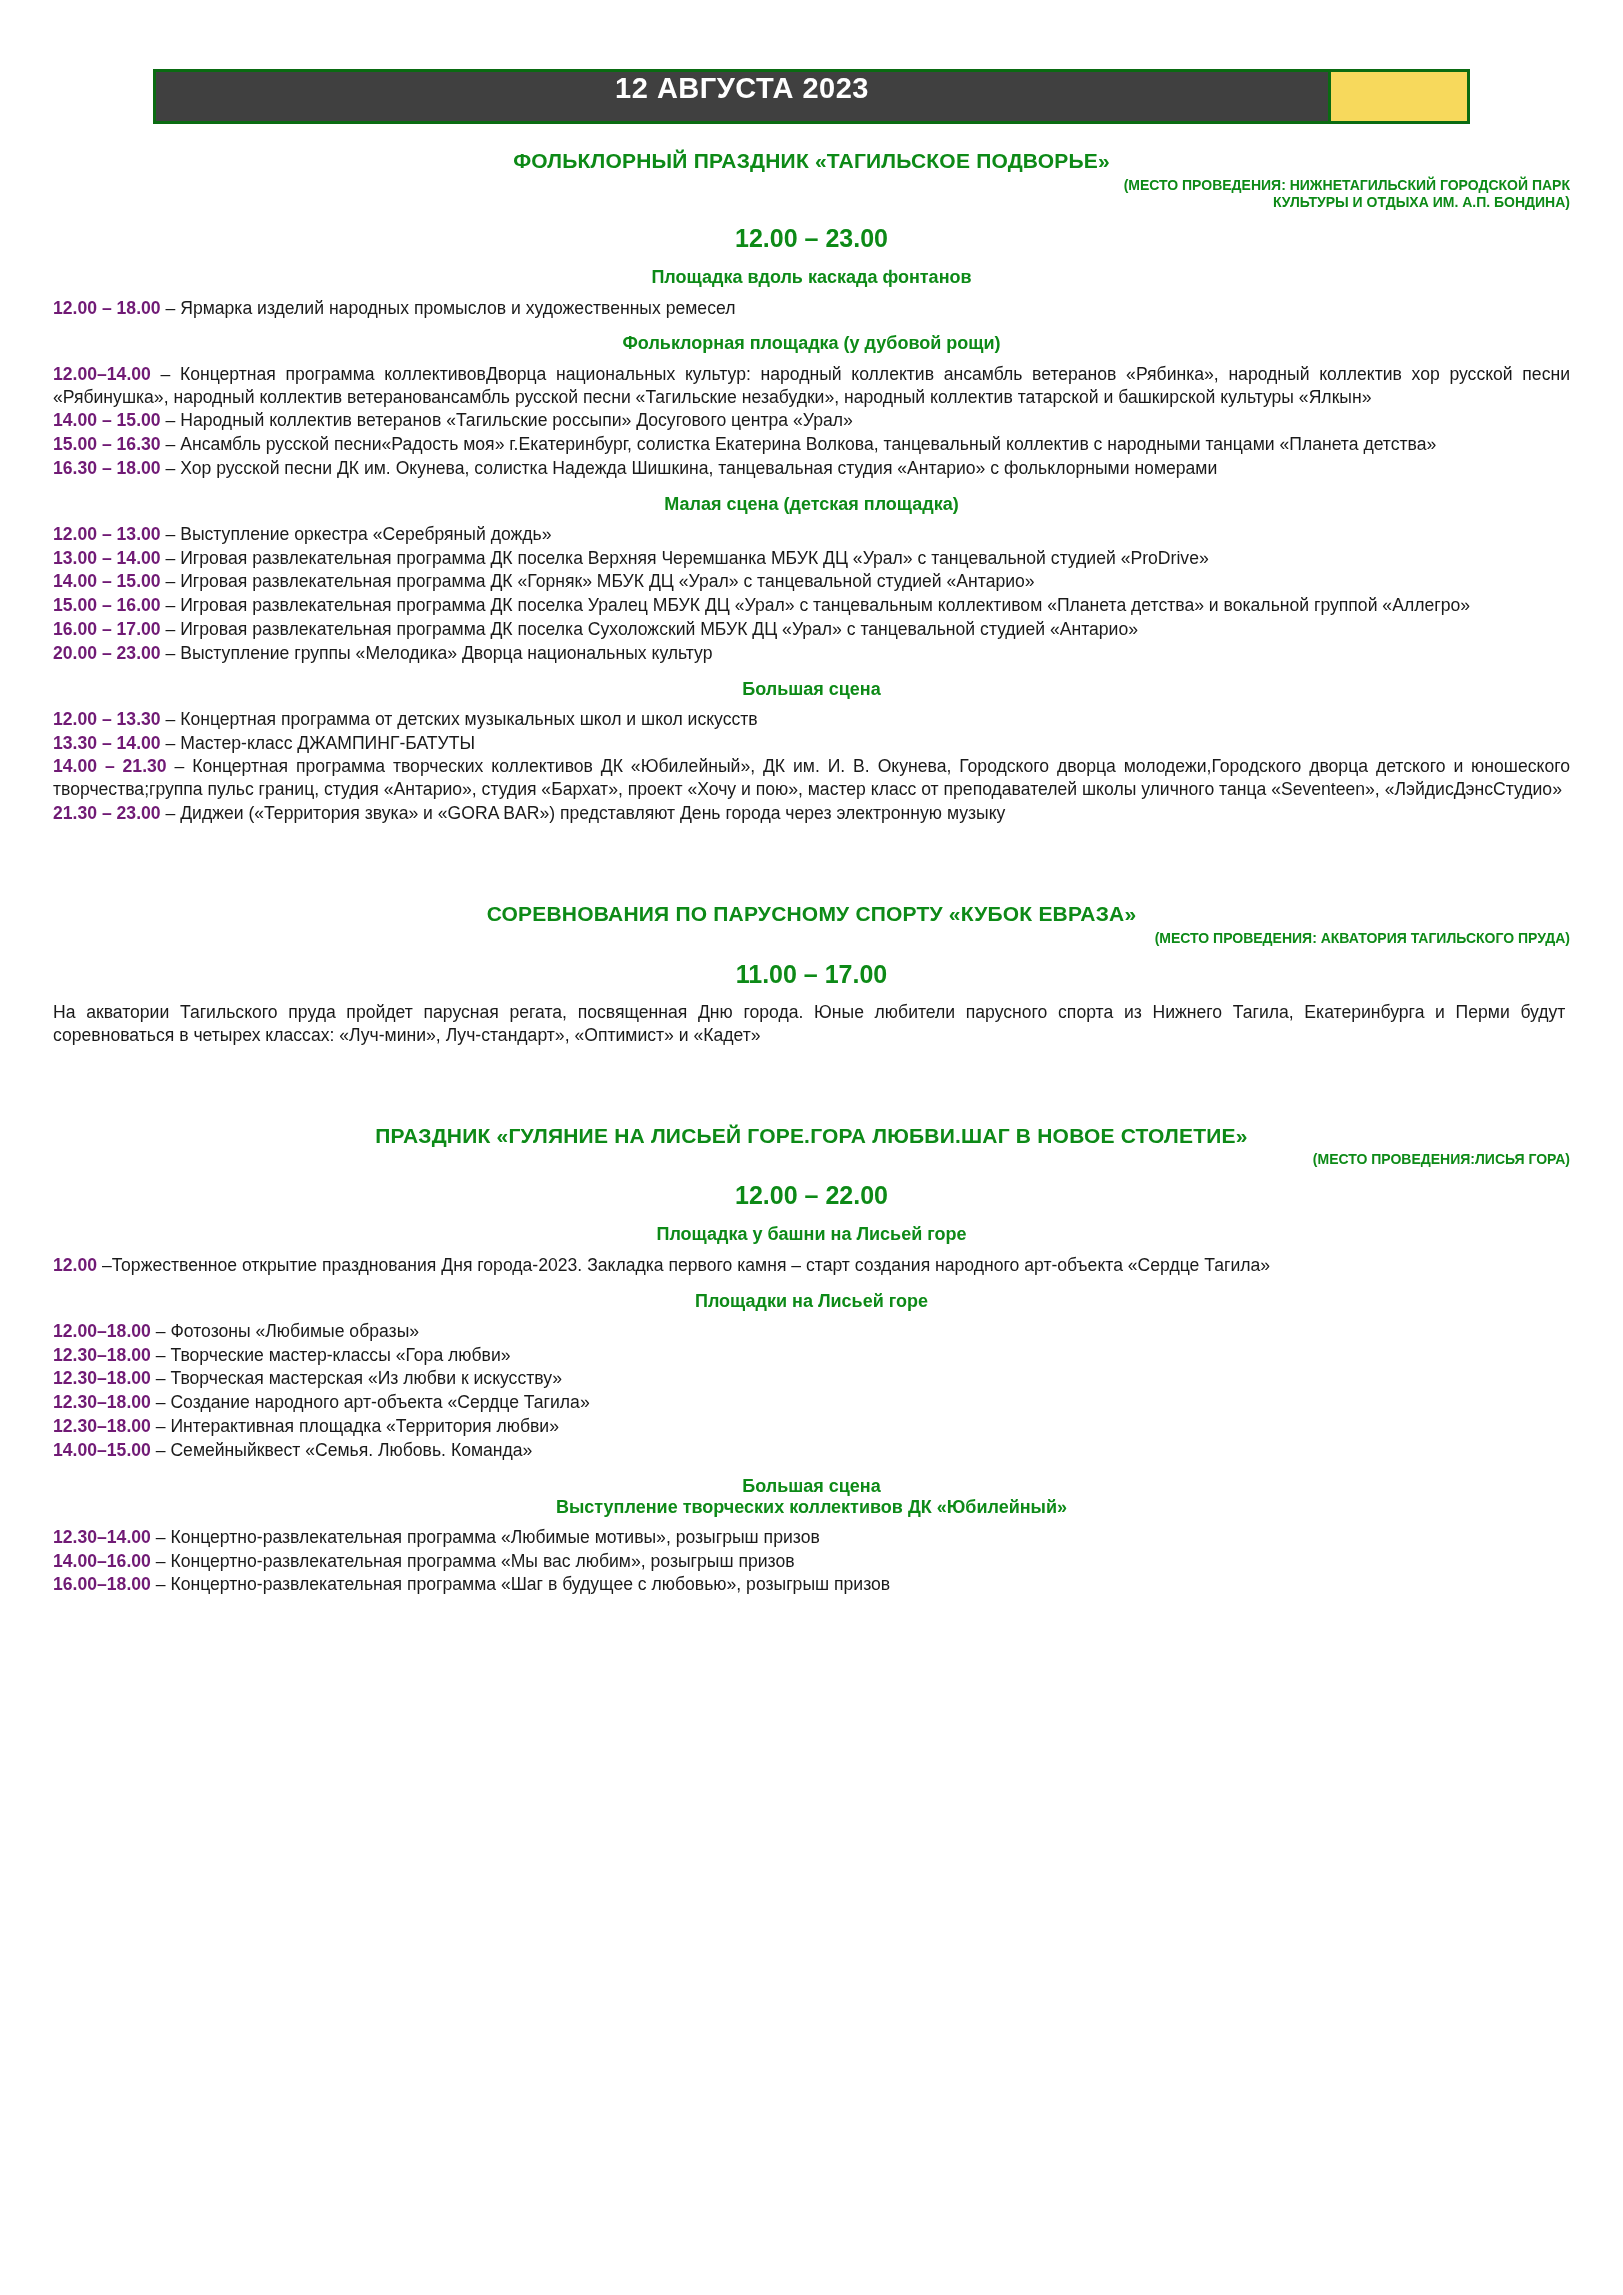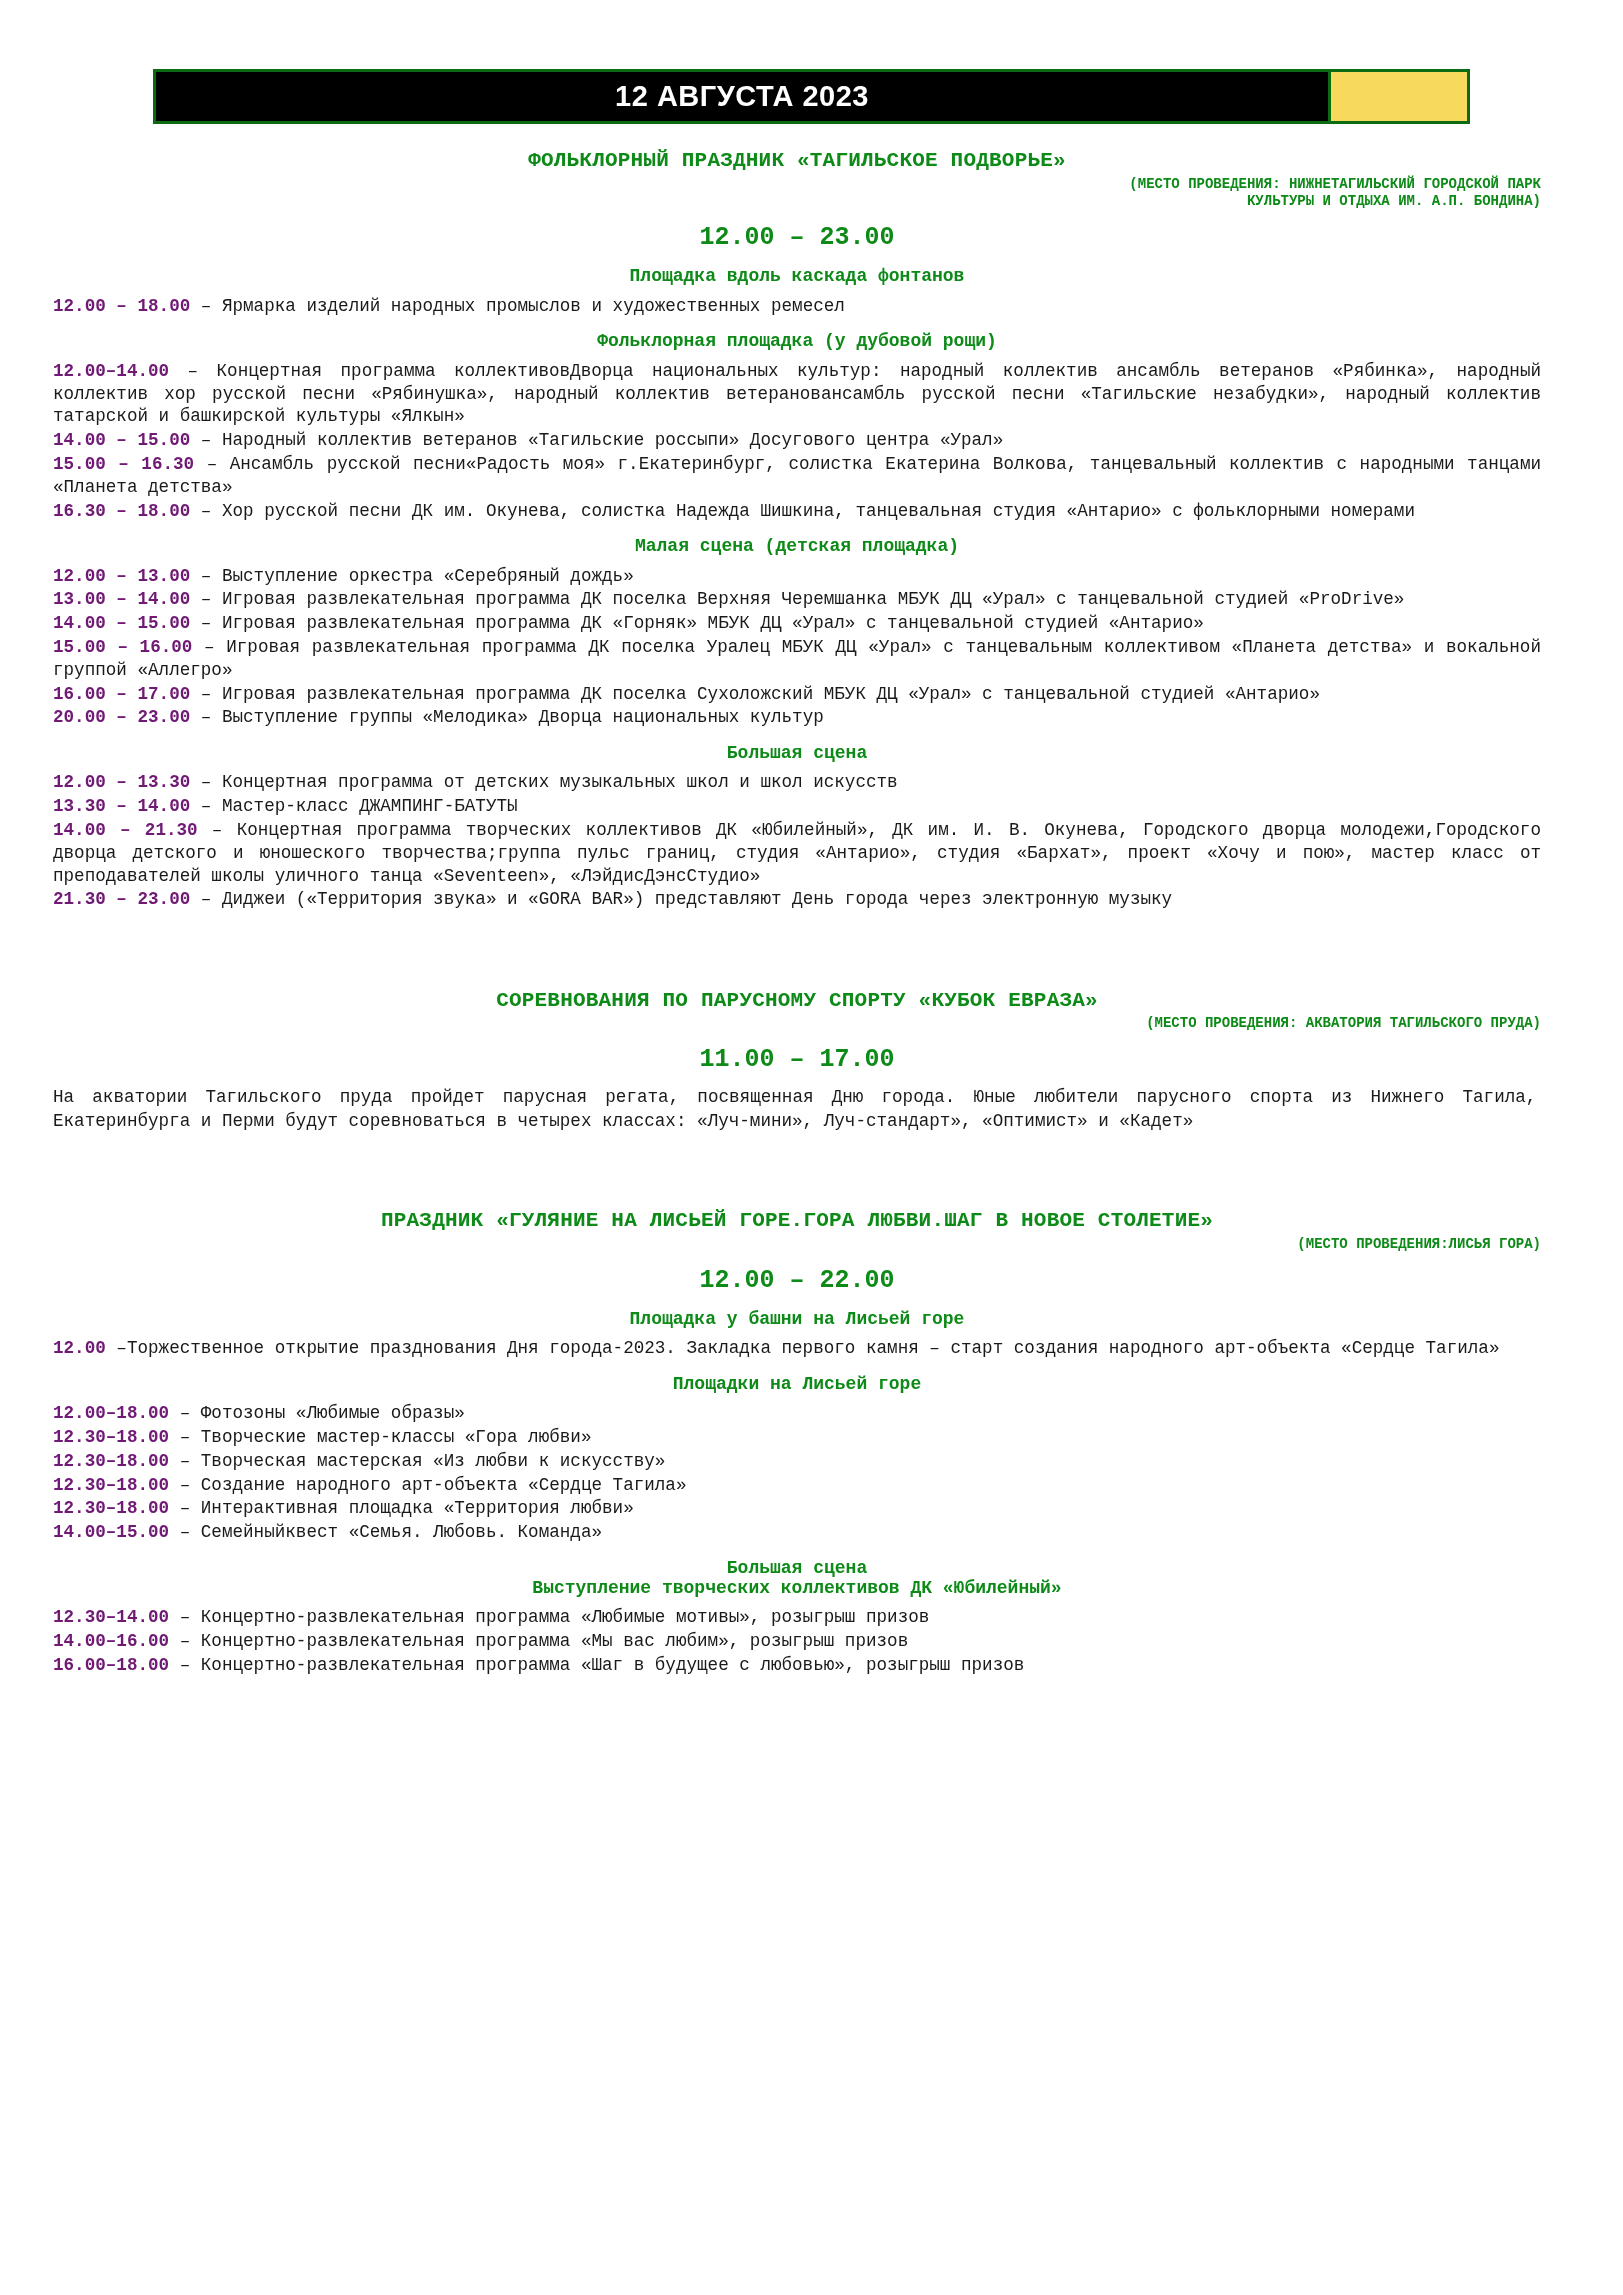--- a/index.html
+++ b/index.html
@@ -19,43 +19,42 @@
   
   .banner-wrap {
     margin: 69px 0 0 0;
     padding: 0 153px 0 153px;
     display: flex;
     align-items: stretch;
     height: 55px;
   }
   .banner-green {
     flex: 1 1 auto;
-    background: #000000;
+    background: #404040;
     border: 3.2px solid #0a6b12;
     display: flex;
-    align-items: center;
+    align-items: flex-start;
     justify-content: center;
   }
   .banner-green .date {
     color: #ffffff;
     font-weight: bold;
     font-size: 29px;
     letter-spacing: 0.5px;
     font-family: "Liberation Sans", sans-serif;
   }
   .banner-yellow {
     width: 139px;
     background: #f7d95c;
     border: 3.2px solid #0a6b12;
     border-left: none;
   }
   
   .content {
-    padding: 0 82px 0 53px;
-    font-family: Liberation Mono, monospace;
+    padding: 0 53px 0 53px;
   }
   .block { margin: 0; }
   .evt-title {
     text-align: center;
     color: #0d8a17;
     font-weight: bold;
     font-size: 21px;
     margin: 25.4px 0 3.7px 0;
     letter-spacing: 0.2px;
   }

